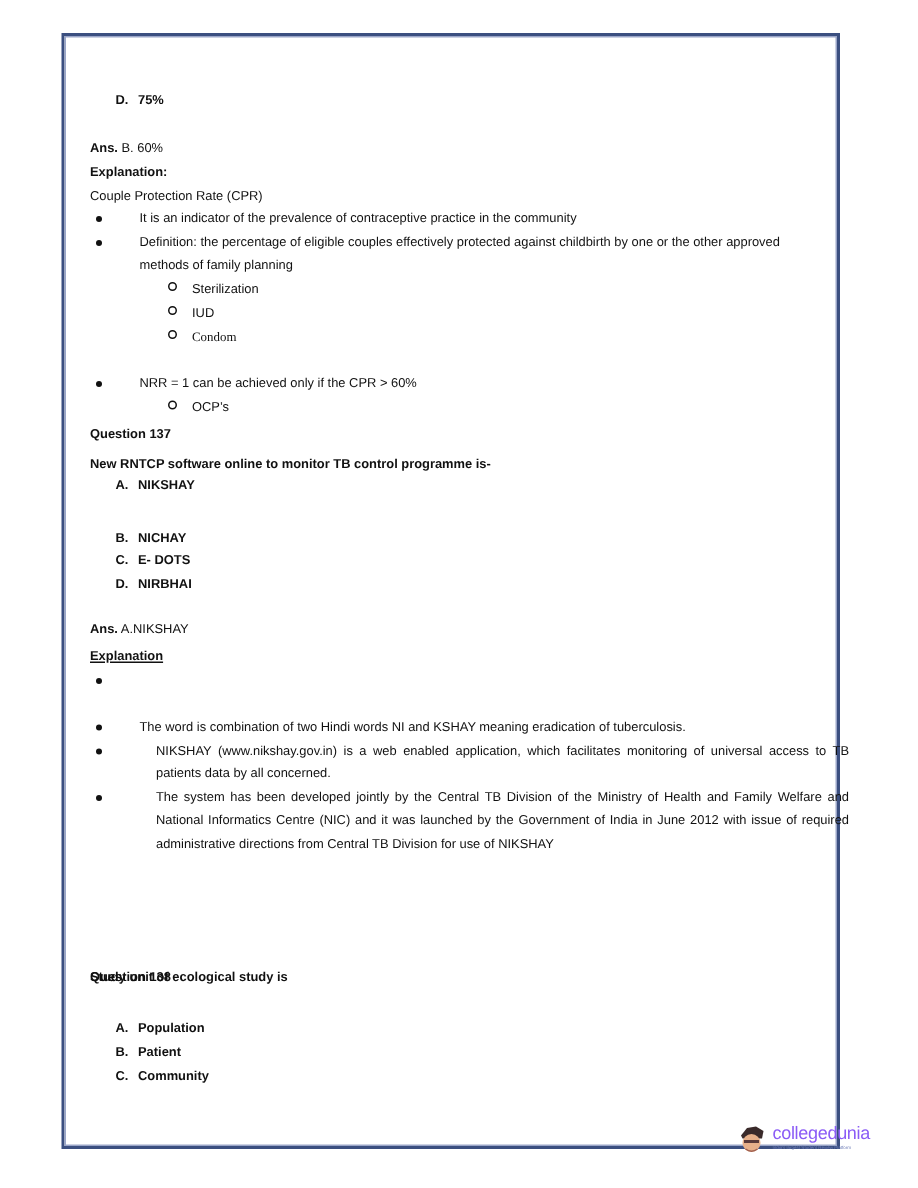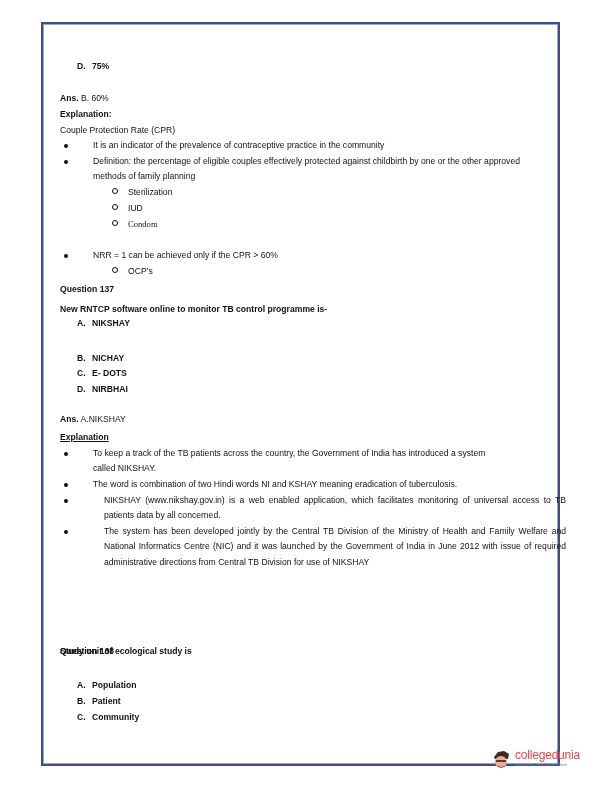--- a/index.html
+++ b/index.html
@@ -14,21 +14,21 @@
     .opt { position: absolute; left: 17px; font-weight: bold; white-space: nowrap; }
     .opt .lt { display: inline-block; width: 15px; }
     .bul { position: absolute; left: 4px; width: 470px; }
     .bul .dot { position: absolute; left: 0; top: 6px; width: 4px; height: 4px; border-radius: 50%; background: #111; }
     .bul .txt { margin-left: 29px; display: block; white-space: normal; }
     .bul .txt.just { text-align: justify; text-align-last: left; margin-left: 40px; }
     .sub { position: absolute; left: 52px; white-space: nowrap; }
     .sub .circ { display: inline-block; width: 4px; height: 4px; border: 1px solid #111; border-radius: 50%; margin-right: 10px; vertical-align: 1px; }
     .logo { position: absolute; left: 492px; top: 748px; width: 120px; height: 30px; }
     .logo .head { position: absolute; left: 0; top: 2px; width: 18px; height: 20px; }
-    .logo .name { position: absolute; left: 23px; top: 0px; font-size: 12px; color: #ef4444; letter-spacing: -0.2px; }
+    .logo .name { position: absolute; left: 23px; top: 0px; font-size: 12px; color: #8b5cf6; letter-spacing: -0.2px; }
     .logo .tag { position: absolute; left: 23px; top: 15px; font-size: 3px; color: #6b7ab5; white-space: nowrap; }
   </style>
 </head>
 <body>
 
 <div class="page-border"></div>
 
 <div class="content">
 
   <div class="opt" style="top:59px;">
@@ -63,21 +63,20 @@
   <div class="opt" style="top:351px;"><span class="lt">B.</span><span>NICHAY</span></div>
   <div class="opt" style="top:366px;"><span class="lt">C.</span><span>E- DOTS</span></div>
   <div class="opt" style="top:382px;"><span class="lt">D.</span><span>NIRBHAI</span></div>
   <div class="abs" style="top:396px; left:0;margin-top:16px;">
     <span class="b">Ans.</span>
     <span>A.NIKSHAY</span>
   </div>
   <div class="abs b u" style="top:430px; left:0;">Explanation</div>
   <div class="bul" style="top:446px;">
     <span class="dot"></span>
-    <span class="txt" style="width:410px;">To keep a track of the TB patients across the country, the Government of India has introduced a system called NIKSHAY.</span>
   </div>
   <div class="bul" style="top:477px;">
     <span class="dot"></span>
     <span class="txt">The word is combination of two Hindi words NI and KSHAY meaning eradication of tuberculosis.</span>
   </div>
   <div class="bul" style="top:493px;">
     <span class="dot"></span>
     <span class="txt just" style="width:462px;">NIKSHAY (www.nikshay.gov.in) is a web enabled application, which facilitates  monitoring  of universal access to TB patients data by all concerned.</span>
   </div>
   <div class="bul" style="top:524px;">

